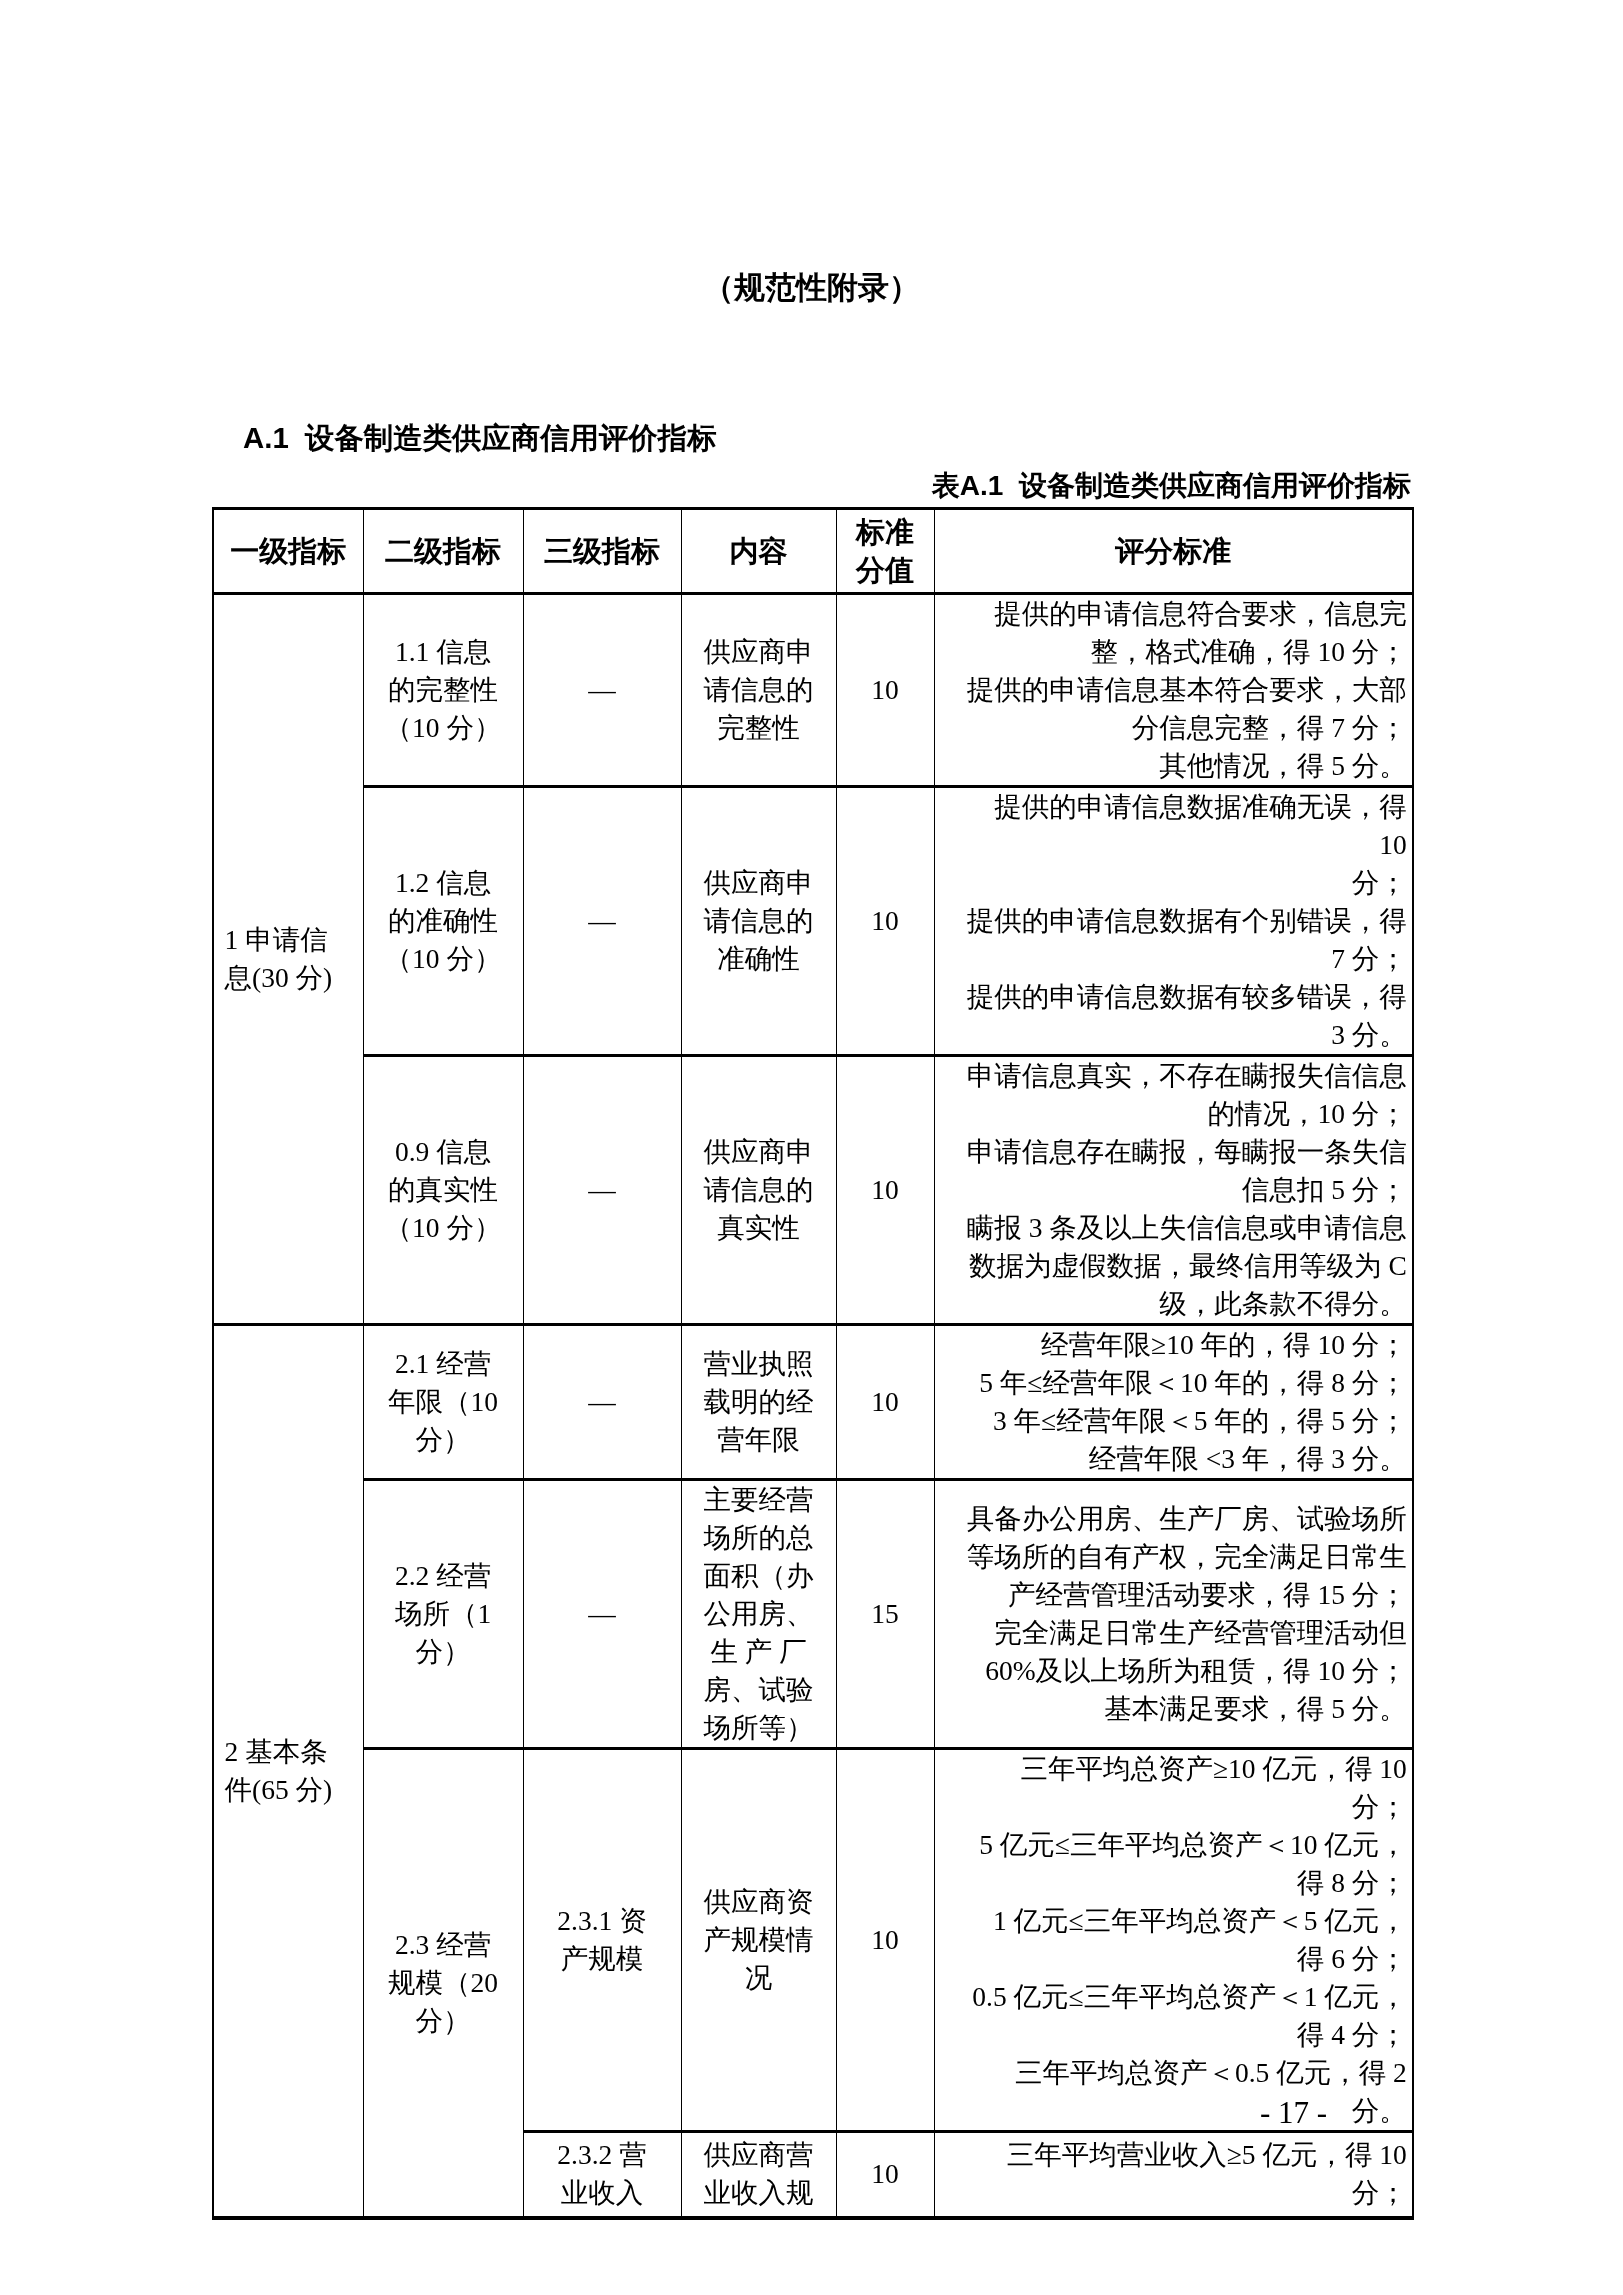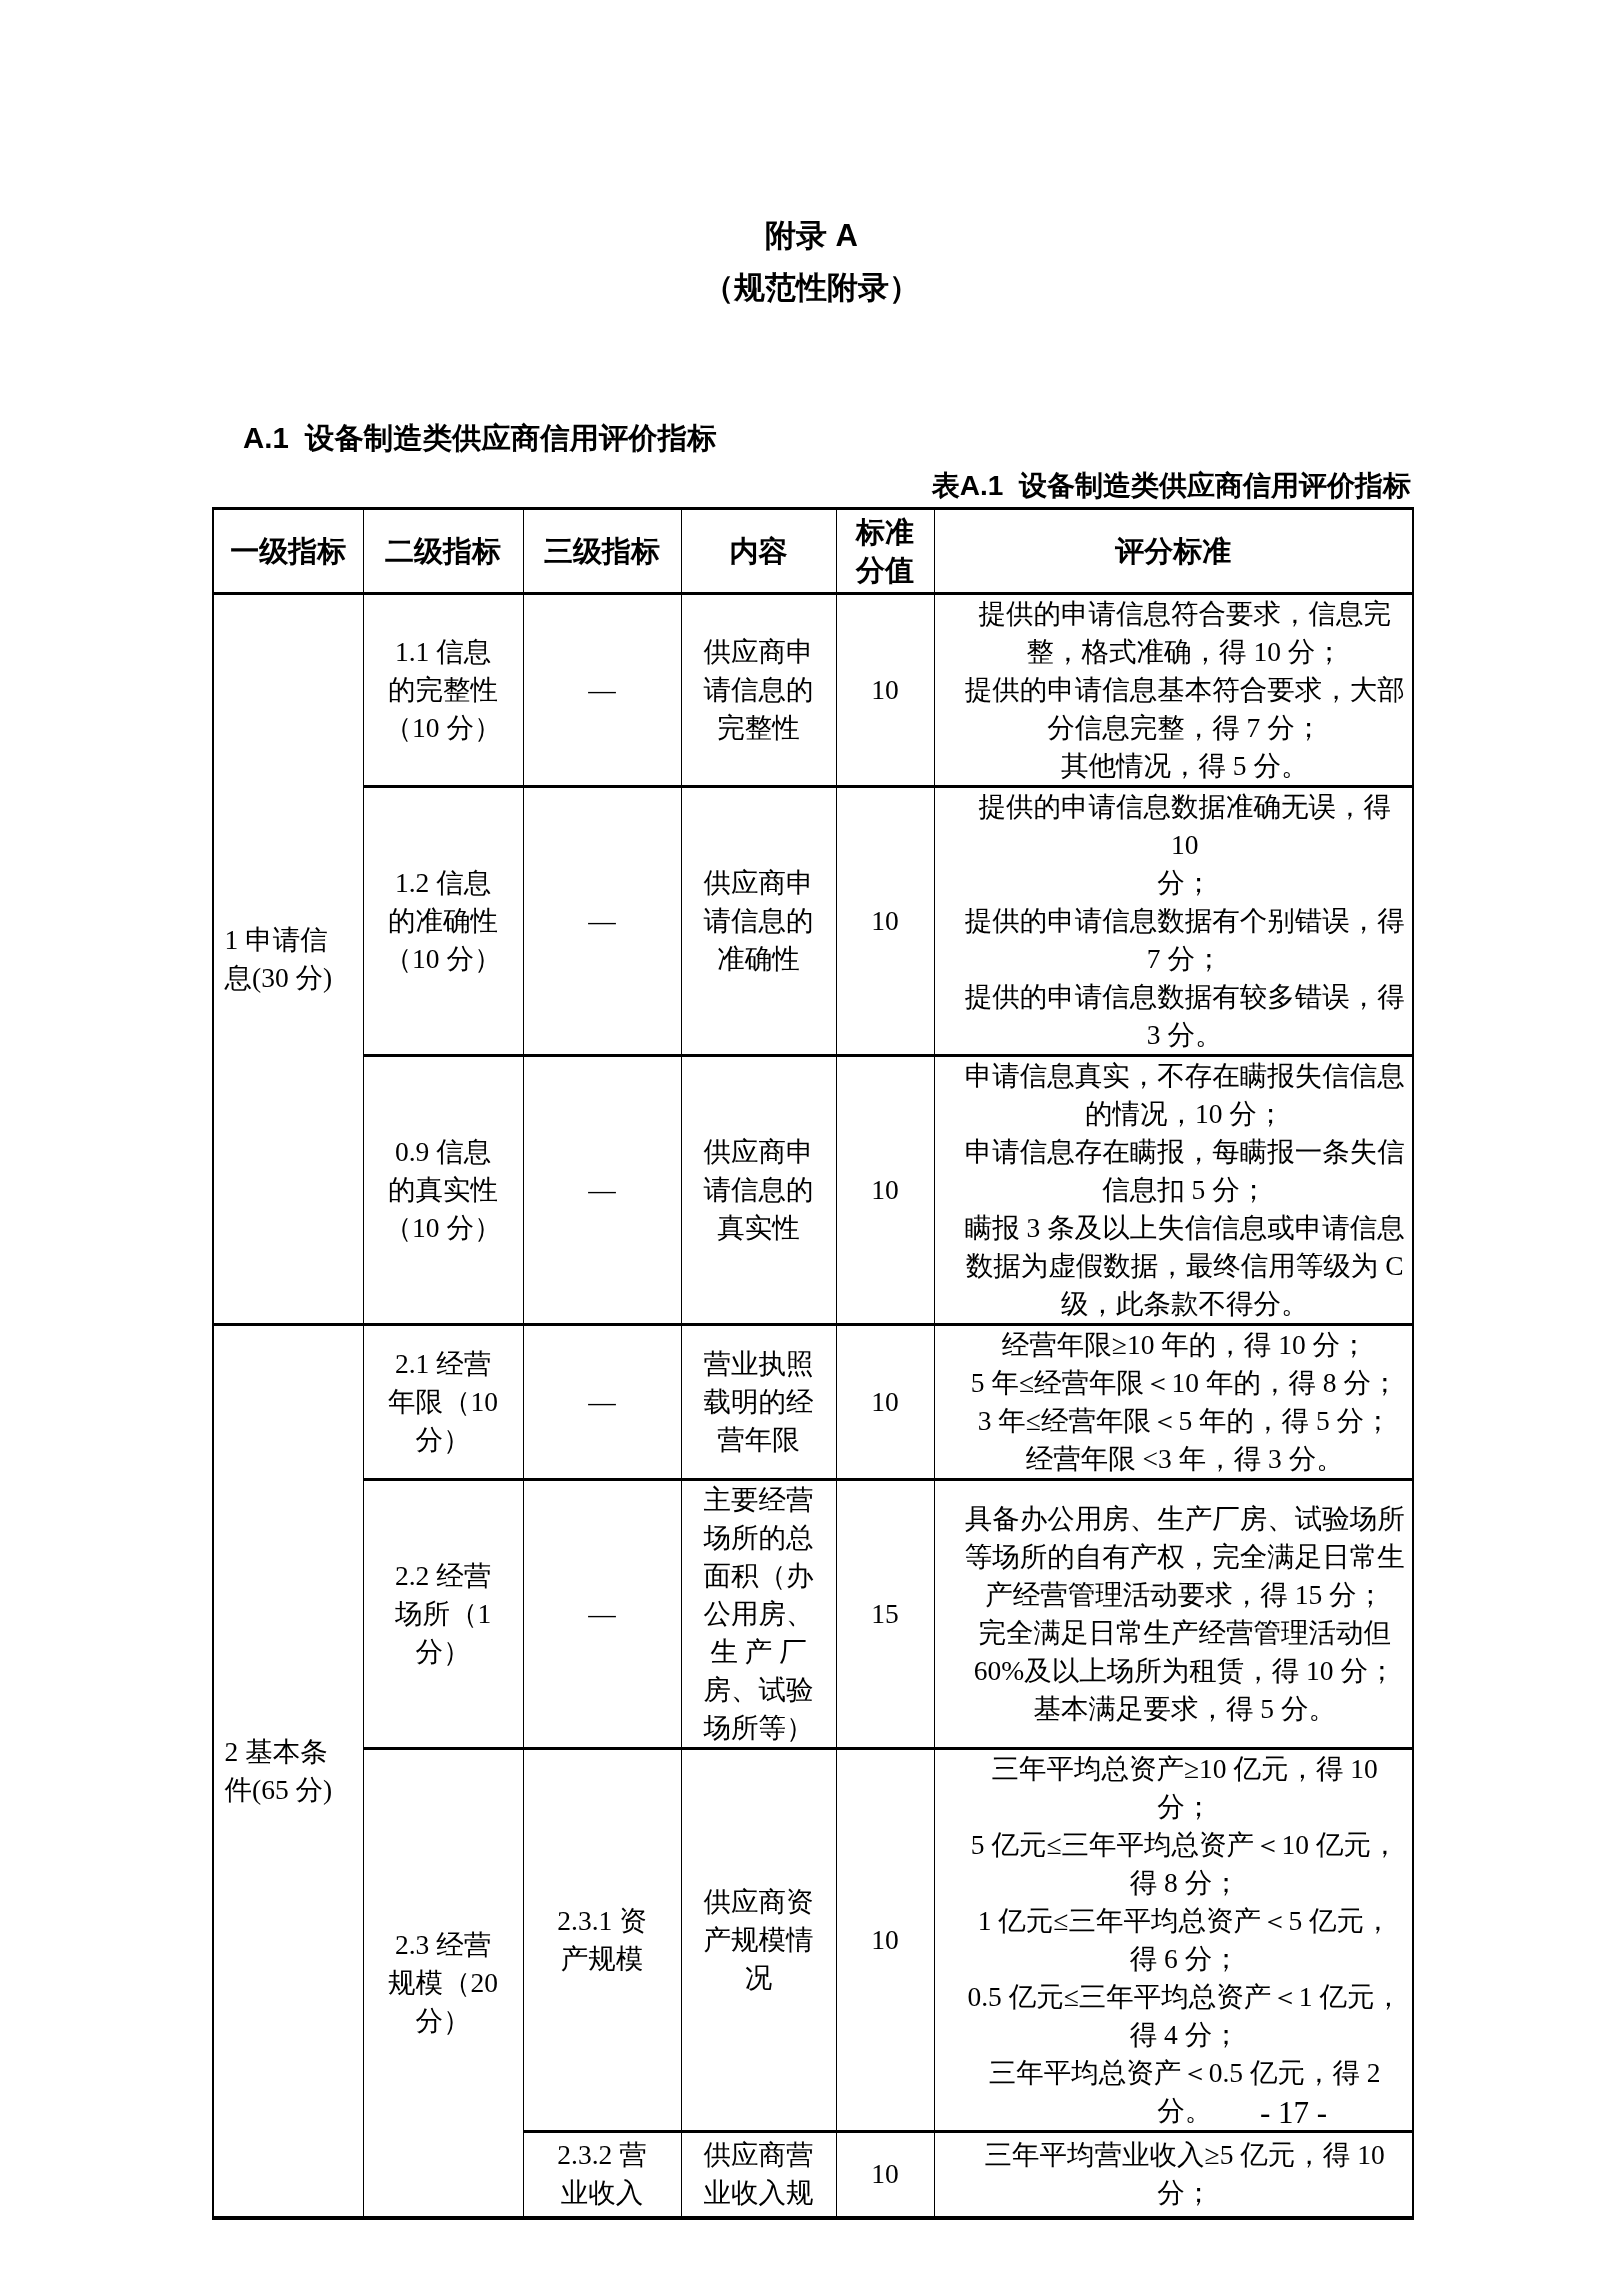--- a/index.html
+++ b/index.html
@@ -33,29 +33,28 @@
     padding:0;
     text-align:center;
     vertical-align:middle;
     font-size:27.5px;
     line-height:38px;
     white-space:pre-line;
     overflow:hidden;
   }
   .eval th { font-size:29px; font-family:"Liberation Sans","DejaVu Sans",sans-serif; font-weight:bold; }
   .eval td.lv1 { text-align:left; padding-left:10.5px; padding-right:3.9px; }
-  .eval td.crit { text-align:center; padding-left:28px; padding-right:5.2px; }
+  .eval td.crit { text-align:right; padding-left:28px; padding-right:5.2px; }
   .pageno { position:absolute; left:1260px; top:2095px; width:144px; font-size:31px; white-space:pre; }
 </style>
 </head>
 <body>
 
 <div class="page">
 
-  <div class="title hei t1">附录 A</div>
   <div class="title hei t2">（规范性附录）</div>
 
   <div class="section hei">A.1  设备制造类供应商信用评价指标</div>
   <div class="caption hei">表A.1  设备制造类供应商信用评价指标</div>
 
   <table class="eval">
     <colgroup>
       <col style="width:150px">
       <col style="width:160px">
       <col style="width:158px">

